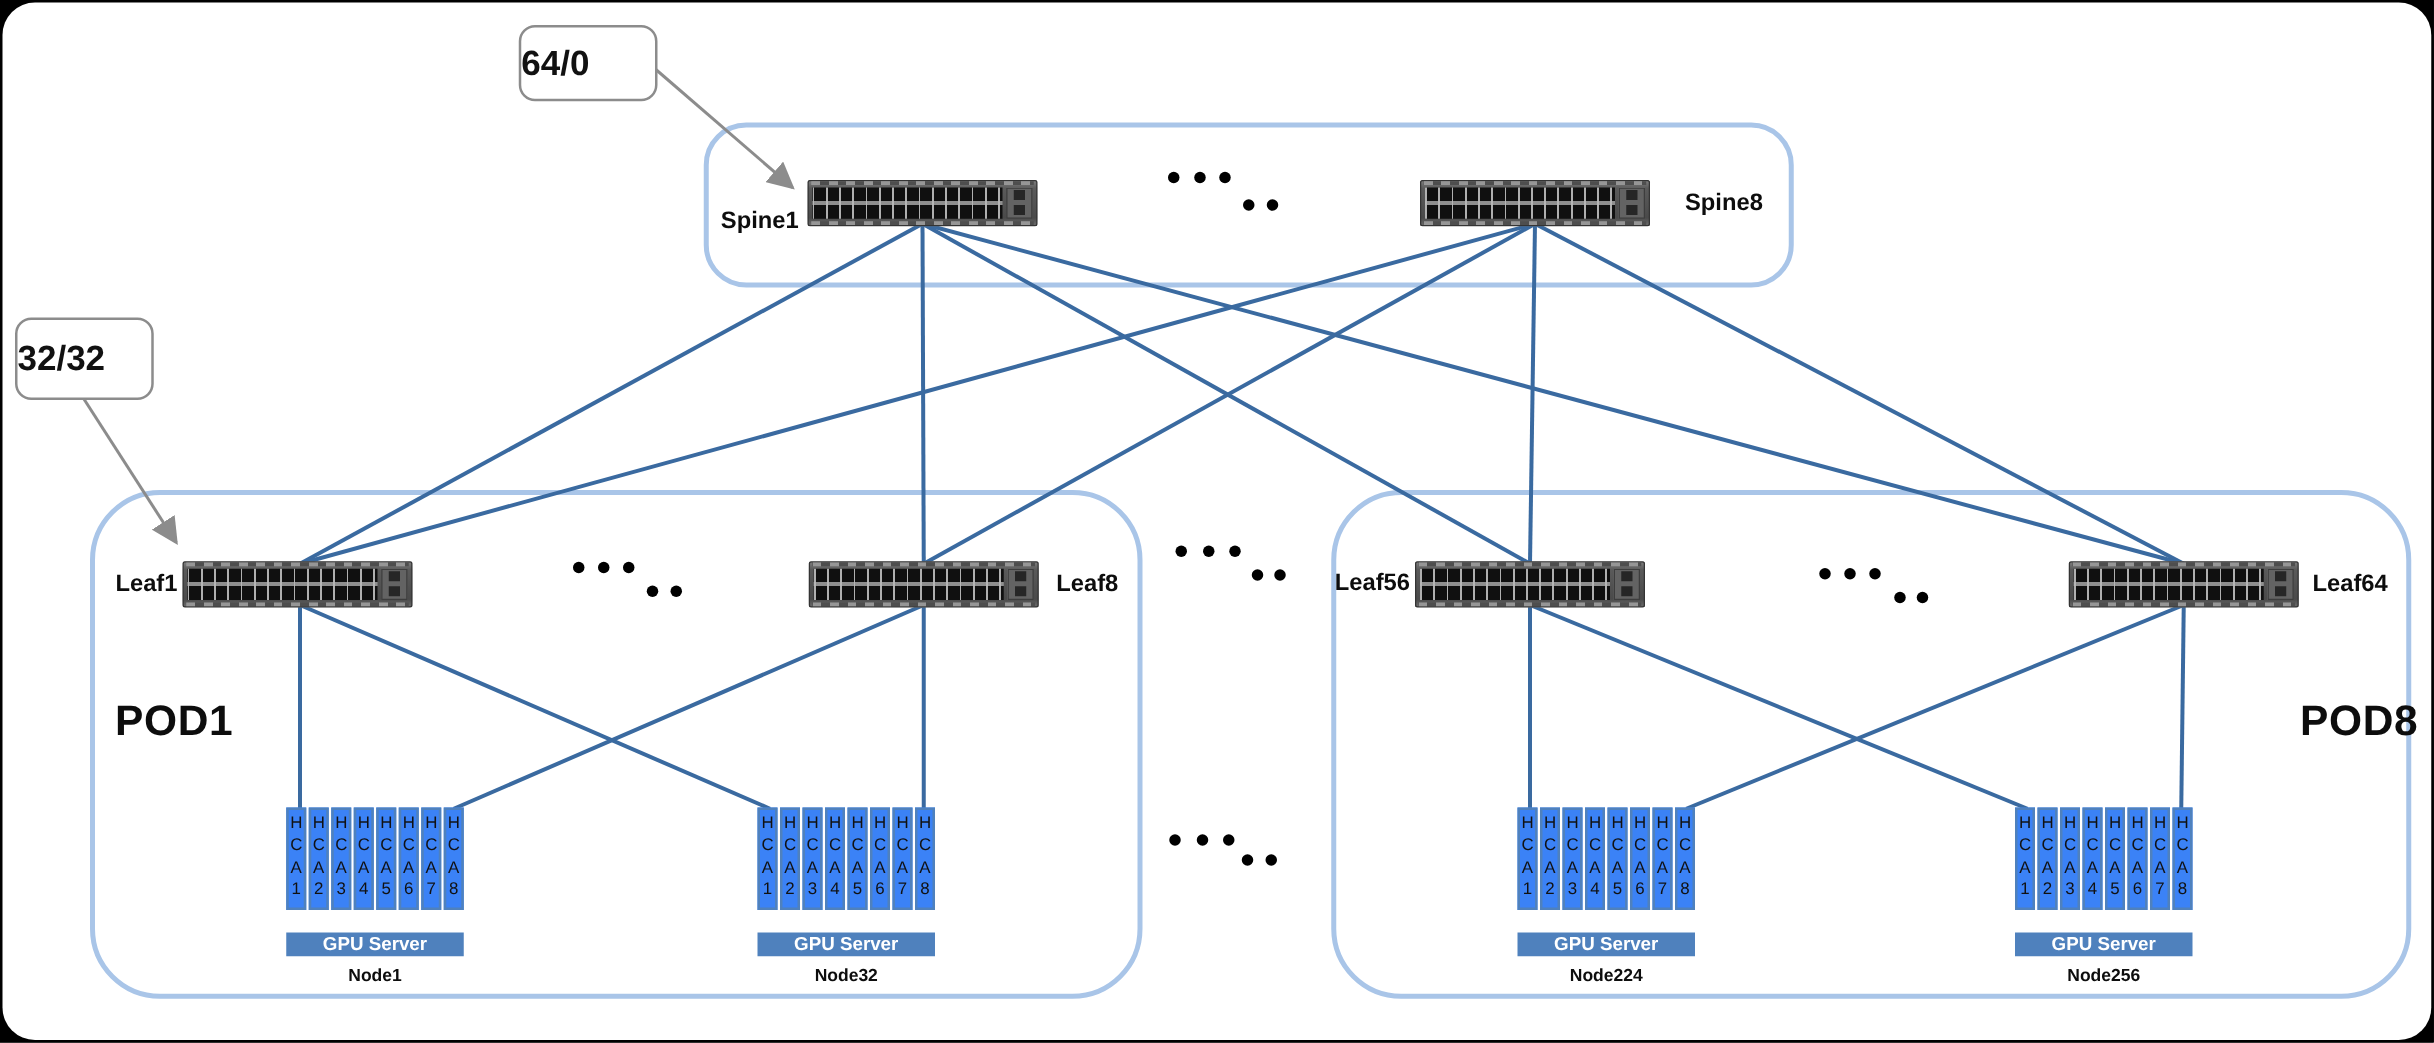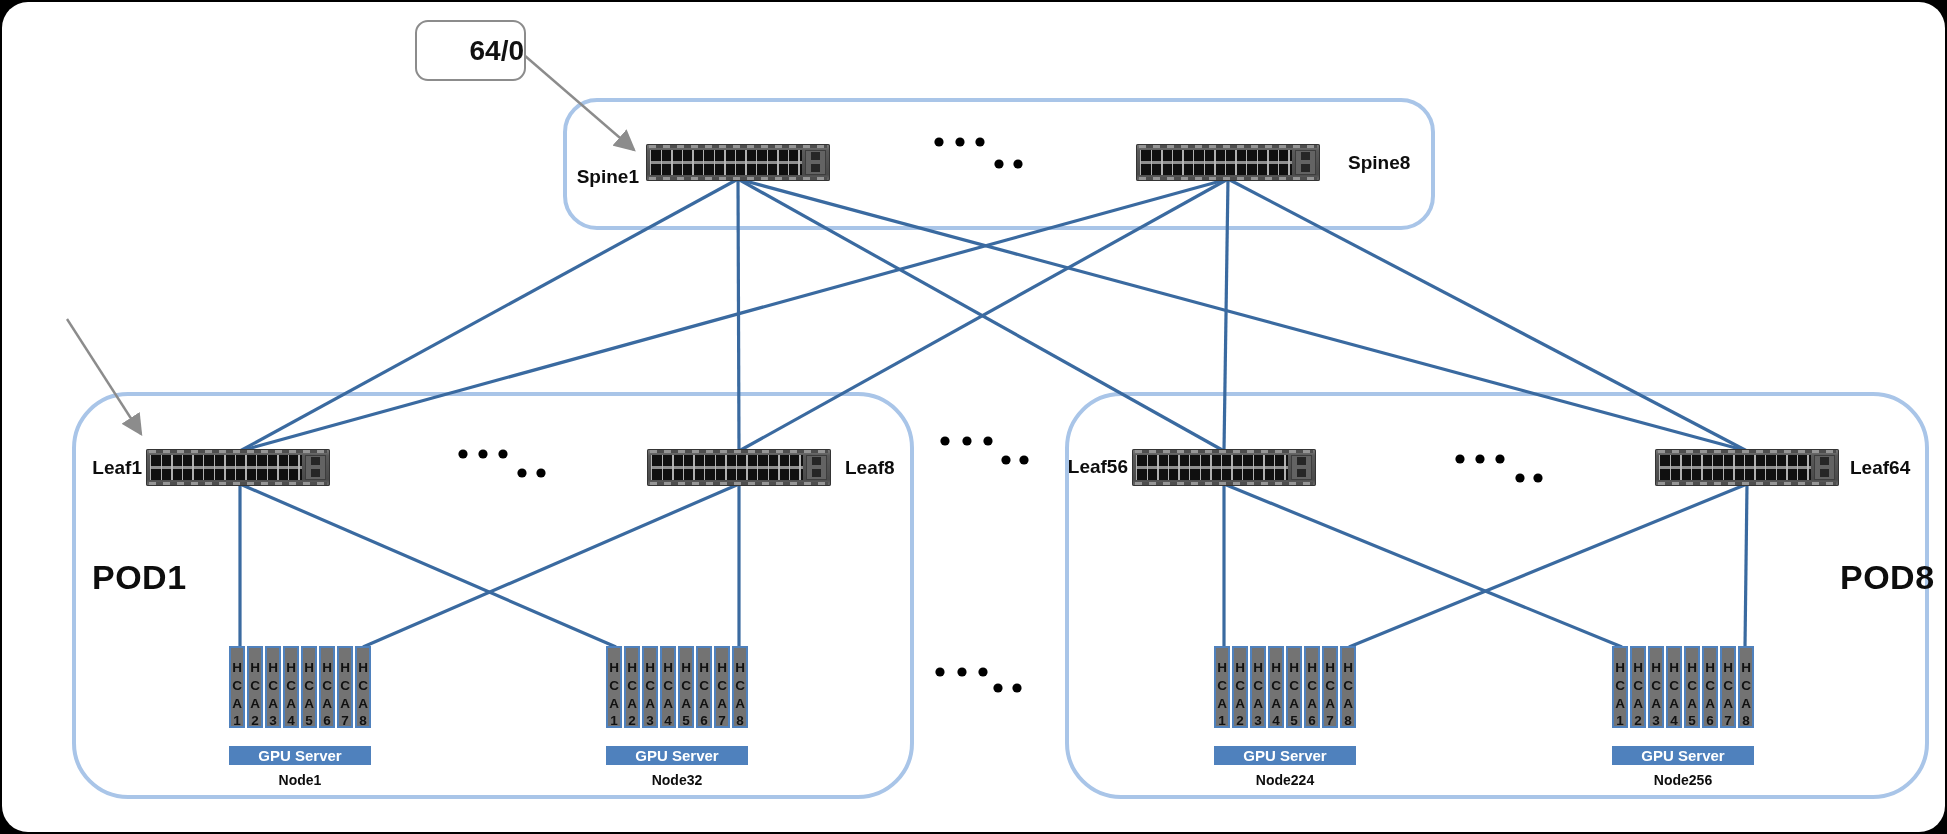--- a/index.html
+++ b/index.html
@@ -37,29 +37,29 @@
           background-size:9px 8px,9px 8px;background-position:6px 2px,6px 14px;background-repeat:no-repeat;}
 
   
   .lbl{position:absolute;color:#0d0d0d;font-weight:700;z-index:4;white-space:nowrap;}
   .switch-lbl{font-size:19px;}
   .pod-lbl{font-size:34px;letter-spacing:.5px;}
   .right-align{text-align:right;margin-top:14px;}
 
   
   .callout{position:absolute;border:2.5px solid var(--callout-border);border-radius:13px;
-           background:#fff;z-index:4;display:flex;align-items:center;justify-content:flex-end;
+           background:#fff;z-index:4;display:flex;align-items:center;justify-content:flex-start;
            font-size:28px;font-weight:700;color:#111;}
 
   
   .gpu-server{position:absolute;width:142px;z-index:3;}
   .hca-row{display:flex;gap:2px;height:82px;}
-  .hca-cell{flex:1;background:#737373;border:2px solid var(--hca-border);
-            font-size:13.5px;font-weight:700;line-height:1.32;color:#111;
-            text-align:center;word-break:break-all;padding-top:11px;overflow:hidden;}
+  .hca-cell{flex:1;background:#3b82f6;border:2px solid var(--hca-border);
+            font-size:13.5px;font-weight:400;line-height:1.32;color:#111;
+            text-align:center;word-break:break-all;padding-top:1px;overflow:hidden;}
   .gpu-bar{margin-top:18px;height:19px;background:var(--gpu-bar);color:#fff;
            font-size:15px;font-weight:700;display:flex;align-items:center;justify-content:center;}
   .node-lbl{margin-top:7px;text-align:center;font-size:14px;font-weight:700;color:#0d0d0d;}
 </style>
 </head>
 <body>
 
 <div id="stage">
   <div class="canvas"></div>
 
@@ -134,20 +134,23 @@
         <circle class="dot" cx="962" cy="672" r="4.6"></circle>
       <circle class="dot" cx="983" cy="672" r="4.6"></circle>
         <circle class="dot" cx="998" cy="688" r="4.6"></circle>
       <circle class="dot" cx="1017" cy="688" r="4.6"></circle>
     </g>
   </svg>
 
   <div class="callout" style="left:415px;top:20px;width:107px;height:57px;">
     <span>64/0</span>
   </div>
+  <div class="callout" style="left:12px;top:254px;width:107px;height:62px;">
+    <span>32/32</span>
+  </div>
 
   <div class="switch" style="left:646px;top:144px;">
     <div class="ports"></div>
     <div class="end-panel"></div>
   </div>
   <div class="switch" style="left:1136px;top:144px;">
     <div class="ports"></div>
     <div class="end-panel"></div>
   </div>
   <div class="lbl switch-lbl right-align" style="left:555px;top:152px;width:84px;">Spine1</div>

